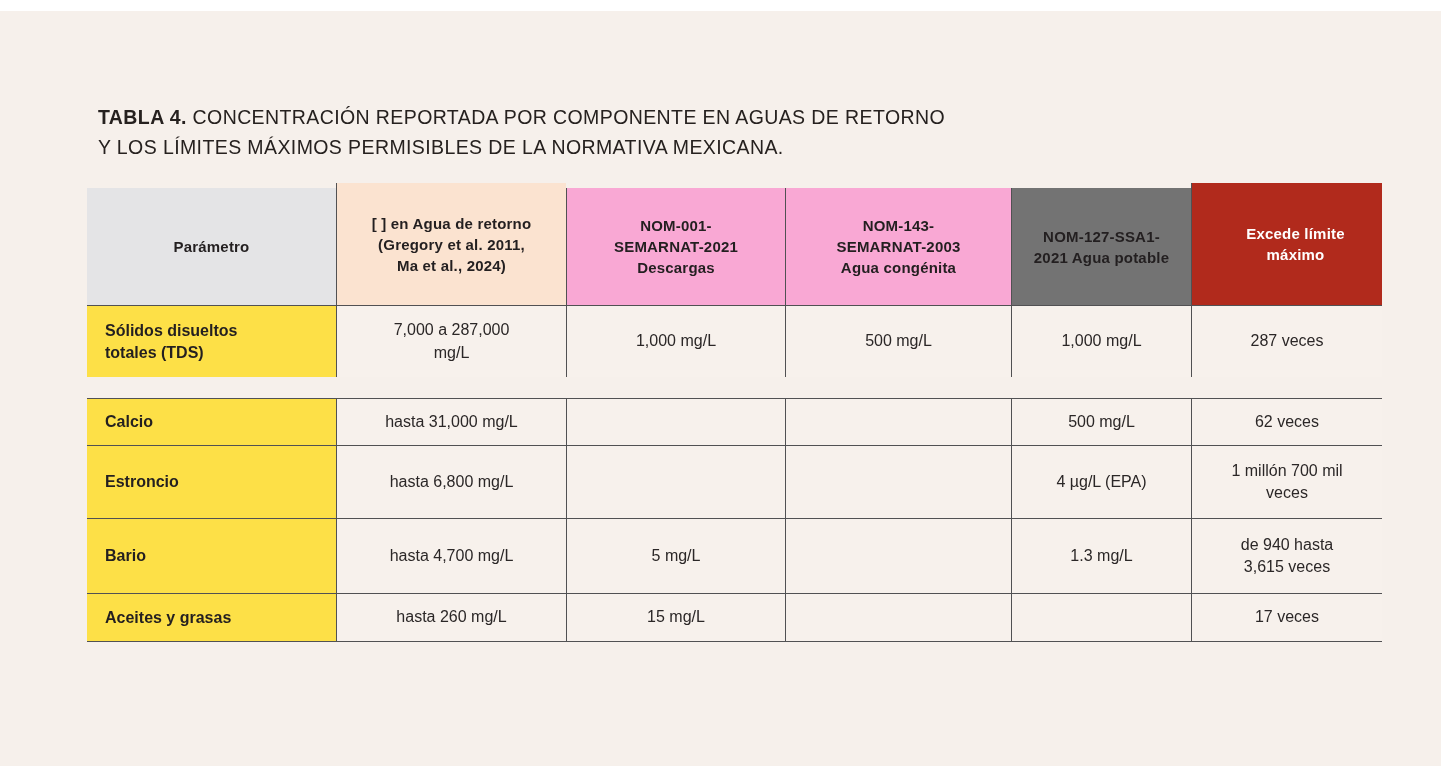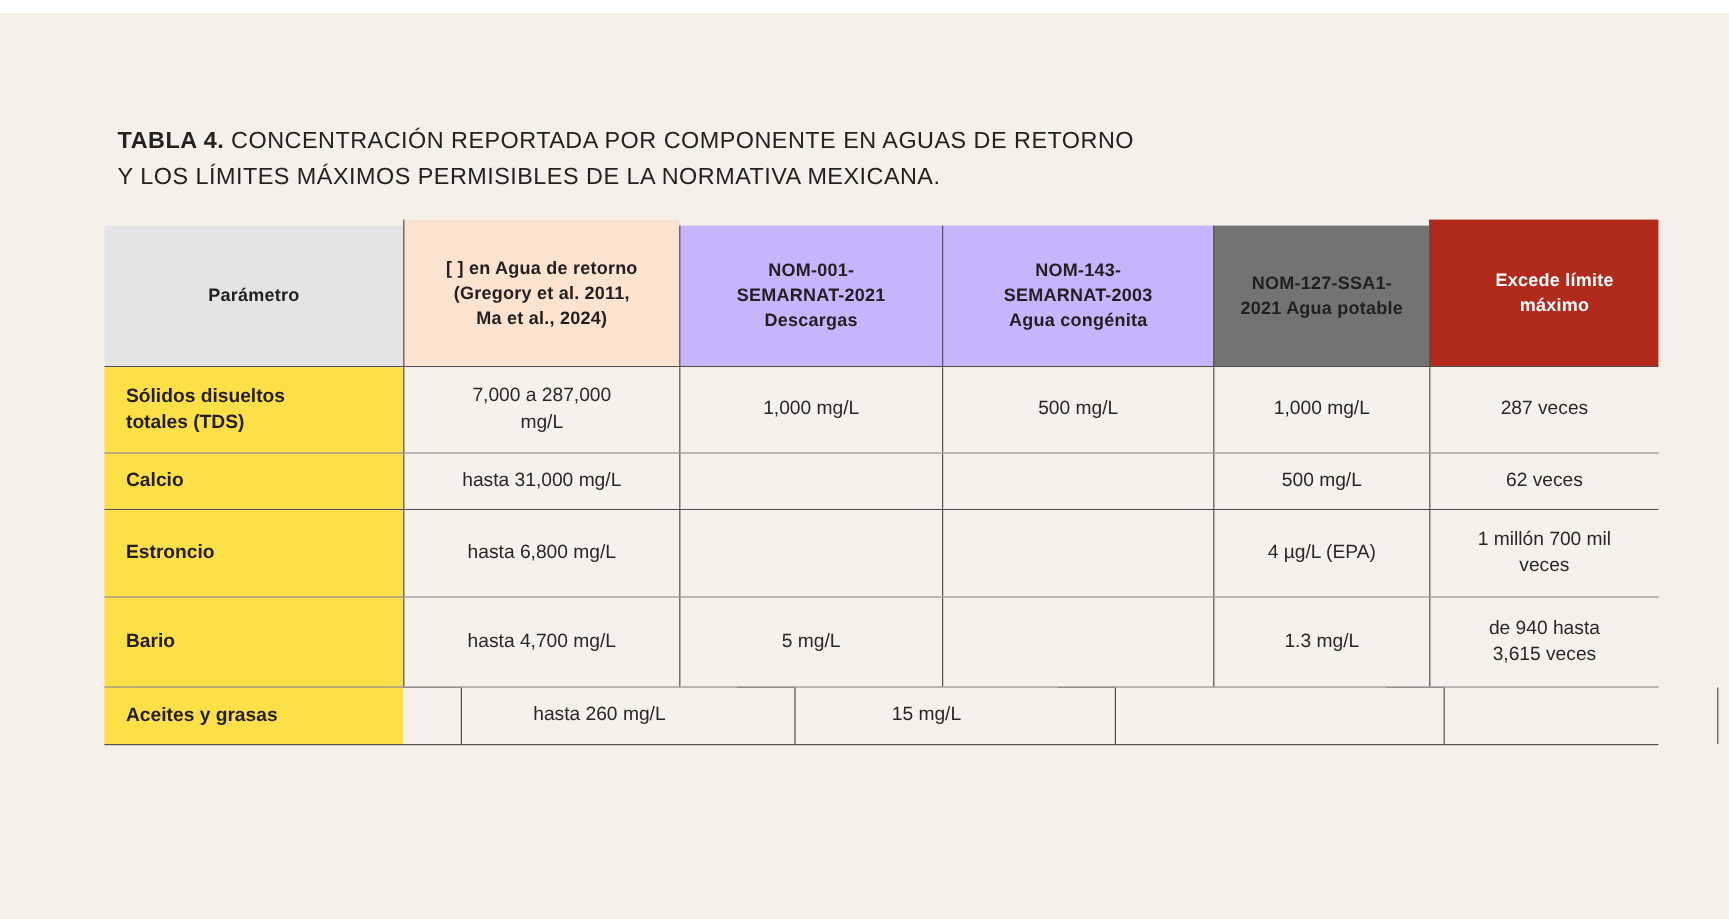--- a/index.html
+++ b/index.html
@@ -31,27 +31,27 @@
     grid-template-columns:249px 230px 219px 226px 180px 191px;
   }
   .hdr-row { height:122px; }
   .hcell {
     display:flex; align-items:center; justify-content:center;
     text-align:center; font-weight:700; font-size:15px; line-height:1.4;
     letter-spacing:0.2px;
   }
   .hcell.sep { border-left:1.5px solid #515153; }
   .hcell.g-light { background:#e4e4e6; margin-top:5px; }
-  .hcell.g-mid   { background:#c4b5fd; margin-top:5px; }
+  .hcell.g-mid   { background:#f9a8d4; margin-top:5px; }
   .hcell.g-dark  { background:#737373; margin-top:5px; }
   .hcell.peach   { background:#fbe3d0; }
   .hcell.red     { background:#b12a1c; color:#ffffff;padding-left:17px; }
   .brow { border-top:1.5px solid #515153; }
-  .r0 { height:72px; } .r1 { height:45px; } .r2 { height:47px; }
-  .r3 { height:73px; } .r4 { height:75px; } .r5 { height:48px;gap:48px; }
+  .r0 { height:72px; } .r1 { height:45px; } .r2 { height:47px;margin-top:21px; }
+  .r3 { height:73px; } .r4 { height:75px; } .r5 { height:48px; }
   .pcell {
     background:#fde047;
     display:flex; align-items:center;
     font-weight:700; font-size:16px; line-height:1.35;
     padding-left:18px;
   }
   .vcell {
     background:#f7f1ec;
     display:flex; align-items:center; justify-content:center;
     text-align:center; font-size:16px; line-height:1.4; color:#2b2727;

